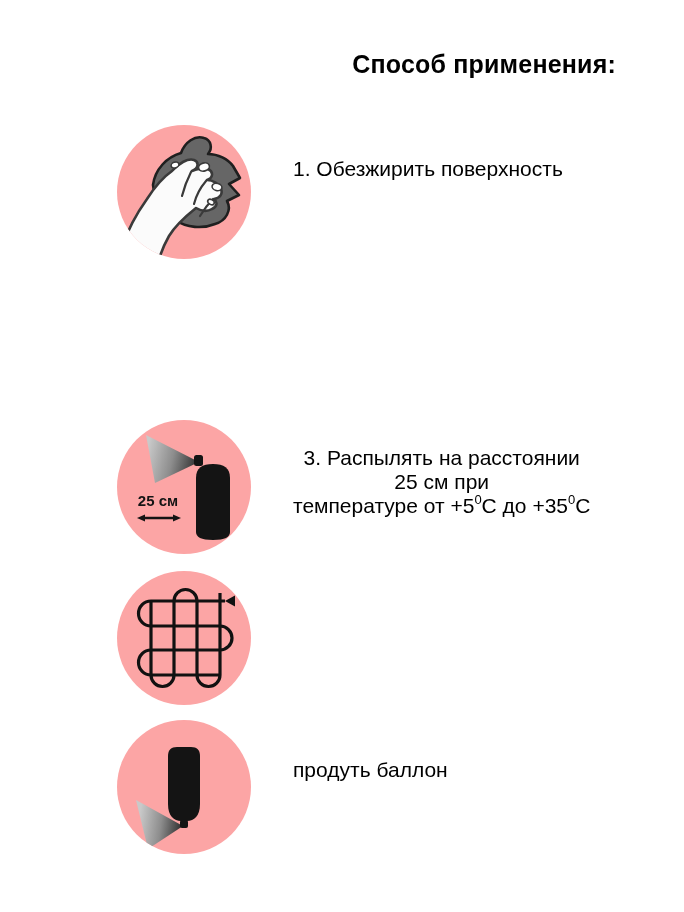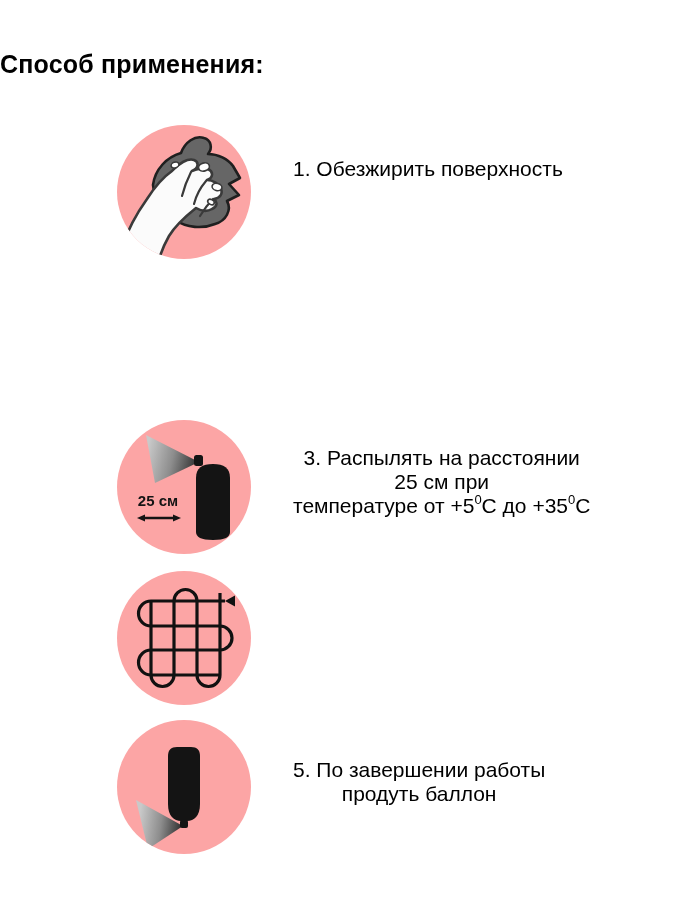--- a/index.html
+++ b/index.html
@@ -7,22 +7,22 @@
     width:684px;height:912px;
     background:#ffffff;
     font-family:"Liberation Sans", sans-serif;
     color:#000;
     position:relative;
     overflow:hidden;
   }
   .page{position:absolute;inset:0;}
   .title{
     position:absolute;top:50px;left:0;width:572px;
-    text-align:left;font-size:25px;font-weight:bold;
-    letter-spacing:0.2px;margin:0;
+    text-align:right;font-size:25px;font-weight:bold;
+    letter-spacing:0.2px;margin:0;padding-left:44px;
   }
   .step{position:absolute;left:0;width:684px;height:134px;}
   .circle{
     position:absolute;left:117px;top:8px;
     width:134px;height:134px;border-radius:50%;
     background:#fca5a5;overflow:hidden;
   }
   .circle svg{position:absolute;left:0;top:0;display:block;}
   .step-text{
     position:absolute;left:293px;
@@ -127,18 +127,17 @@
           </linearGradient>
         </defs>
         <polygon points="66,106 19,80 31,129" fill="url(#coneGrad5)"></polygon>
         <g fill="#141414">
           <path d="M 51,36 C 51,30 54,27 60,27 L 74,27 C 80,27 83,30 83,36 L 83,84 C 83,96 77,101 70,101 L 64,101 C 57,101 51,96 51,84 Z"></path>
           <rect x="63" y="100" width="8" height="8" rx="2"></rect>
         </g>
       </svg>
     </div>
     <div class="step-text">
-      <div>5. По завершении работы</div>
       <div>продуть баллон</div>
     </div>
   </section>
 
 </div>
 
 </body></html>

